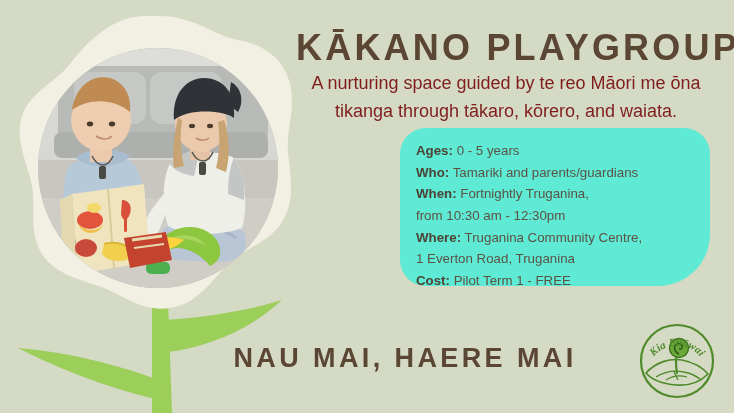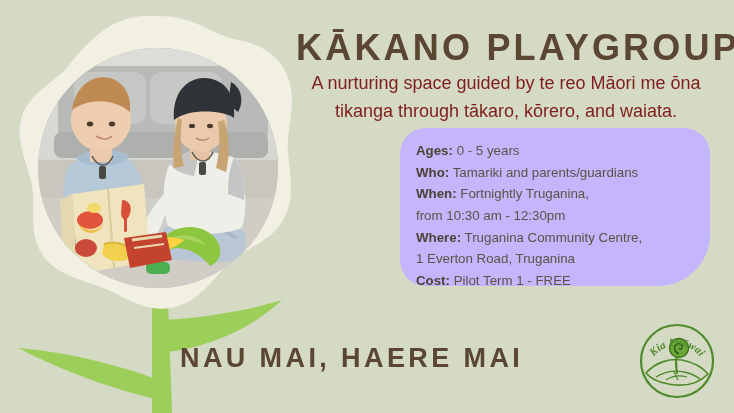--- a/index.html
+++ b/index.html
@@ -76,21 +76,21 @@
     line-height: 1.55;
   }
 
   
   .info-card {
     position: absolute;
     left: 400px;
     top: 128px;
     width: 310px;
     height: 158px;
-    background: #c4b5fd;
+    background: #5eead4;
     border-radius: 26px 26px 52px 26px;
   }
   .info-list {
     position: absolute;
     left: 16px;
     top: 12px;
     right: 10px;
     font-size: 13.3px;
     color: #5c5244;
     line-height: 1.63;
@@ -102,21 +102,21 @@
     font-weight: bold;
     color: #4d4335;
   }
 
   
   .tagline {
     position: absolute;
     left: 180px;
     top: 343px;
     width: 450px;
-    text-align: left;
+    text-align: center;
     font-size: 27px;
     font-weight: bold;
     letter-spacing: 3.4px;
     color: #5a4632;
     white-space: nowrap;
   }
 
   
   .logo {
     position: absolute;

